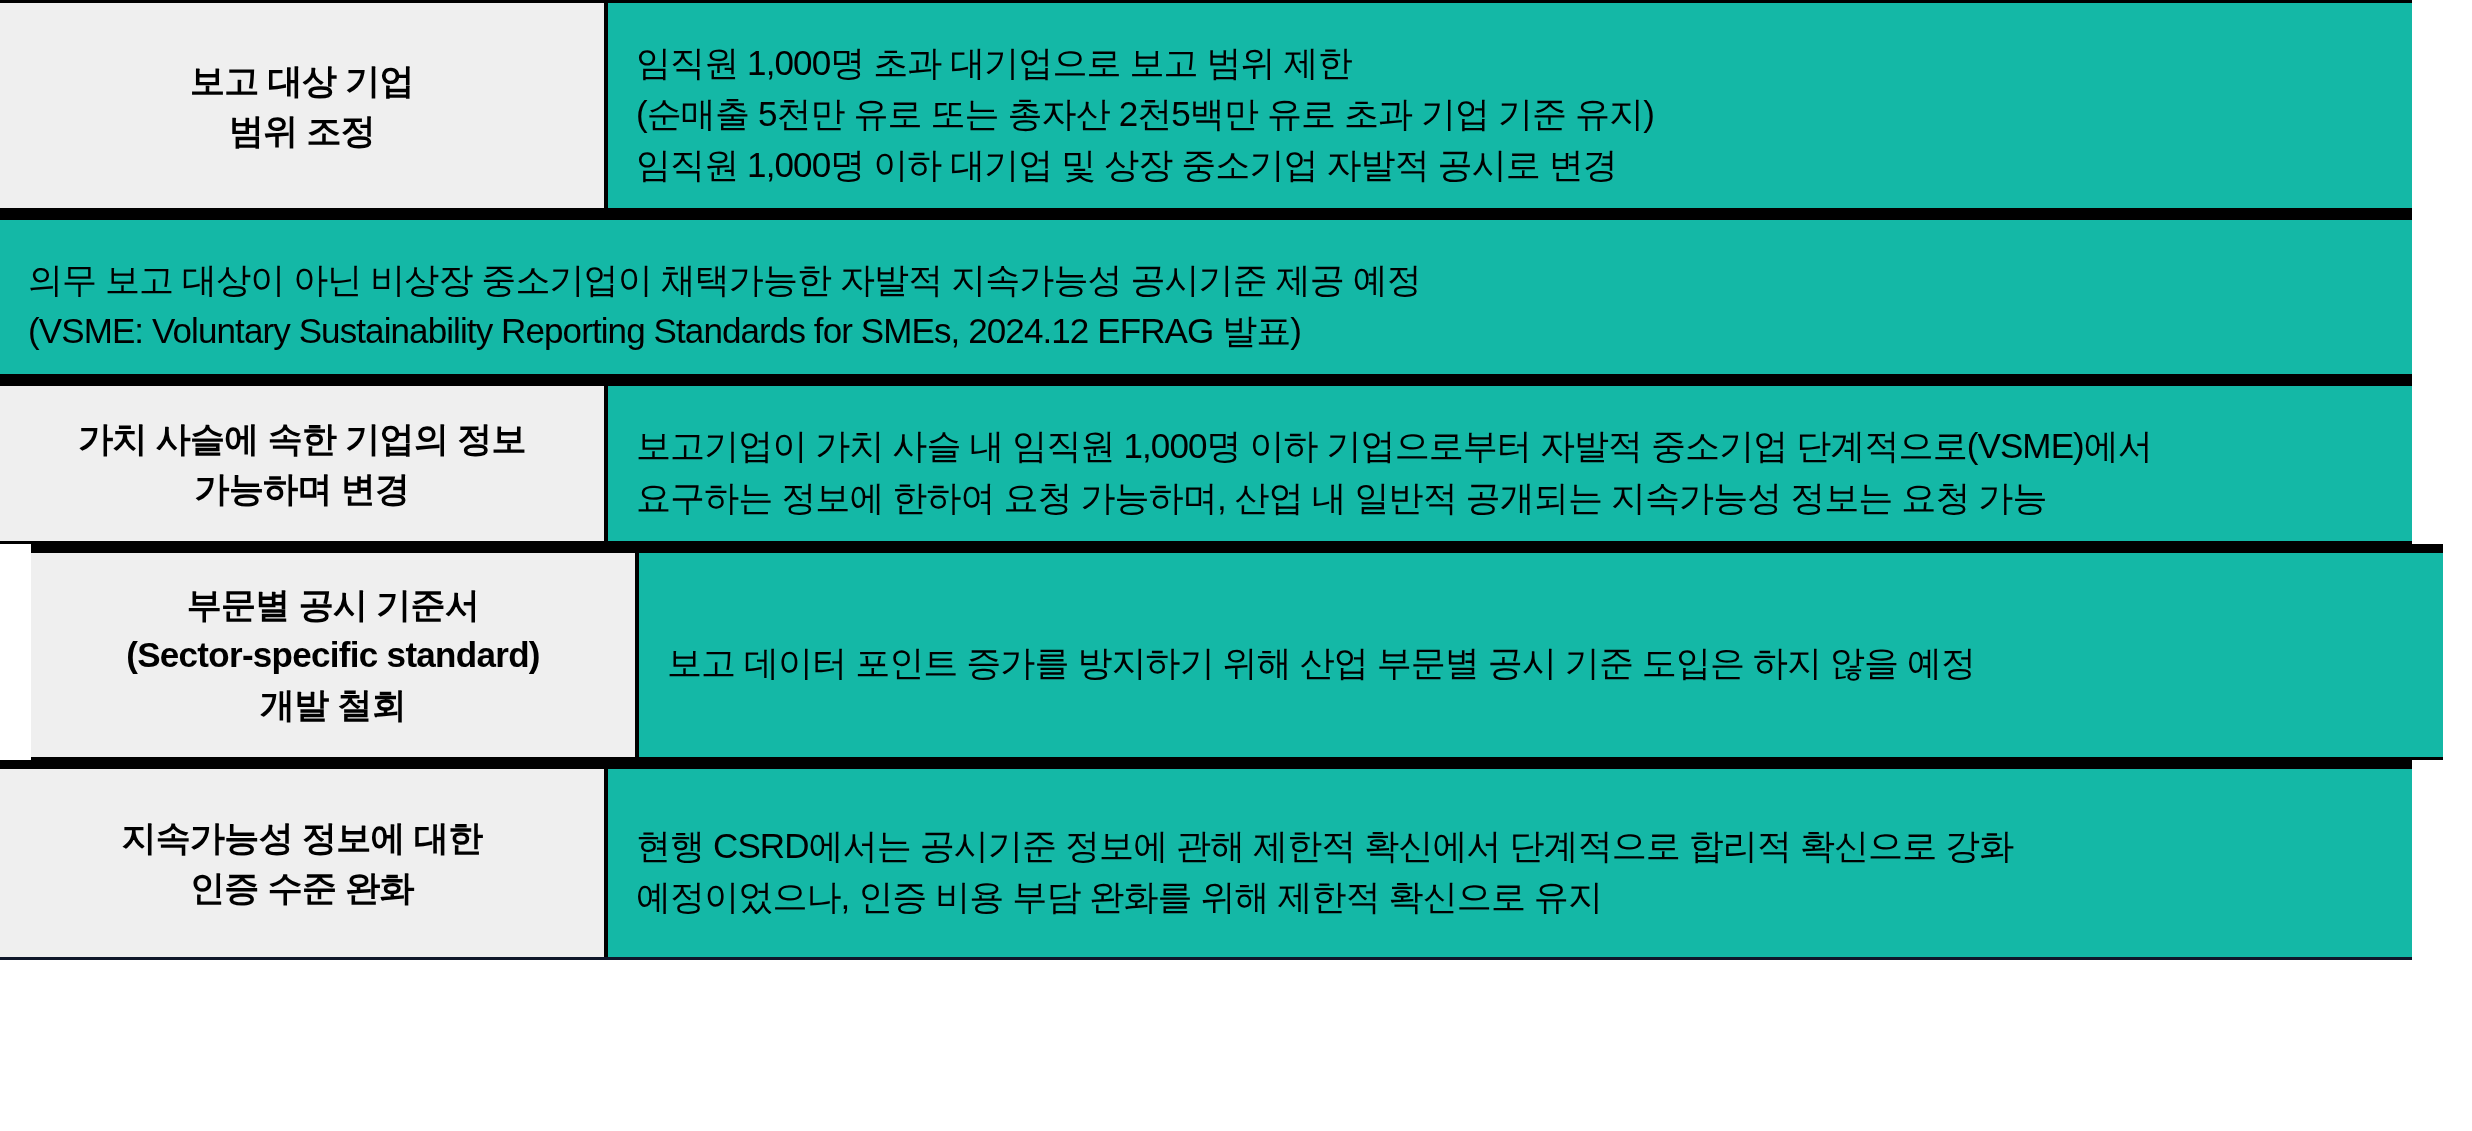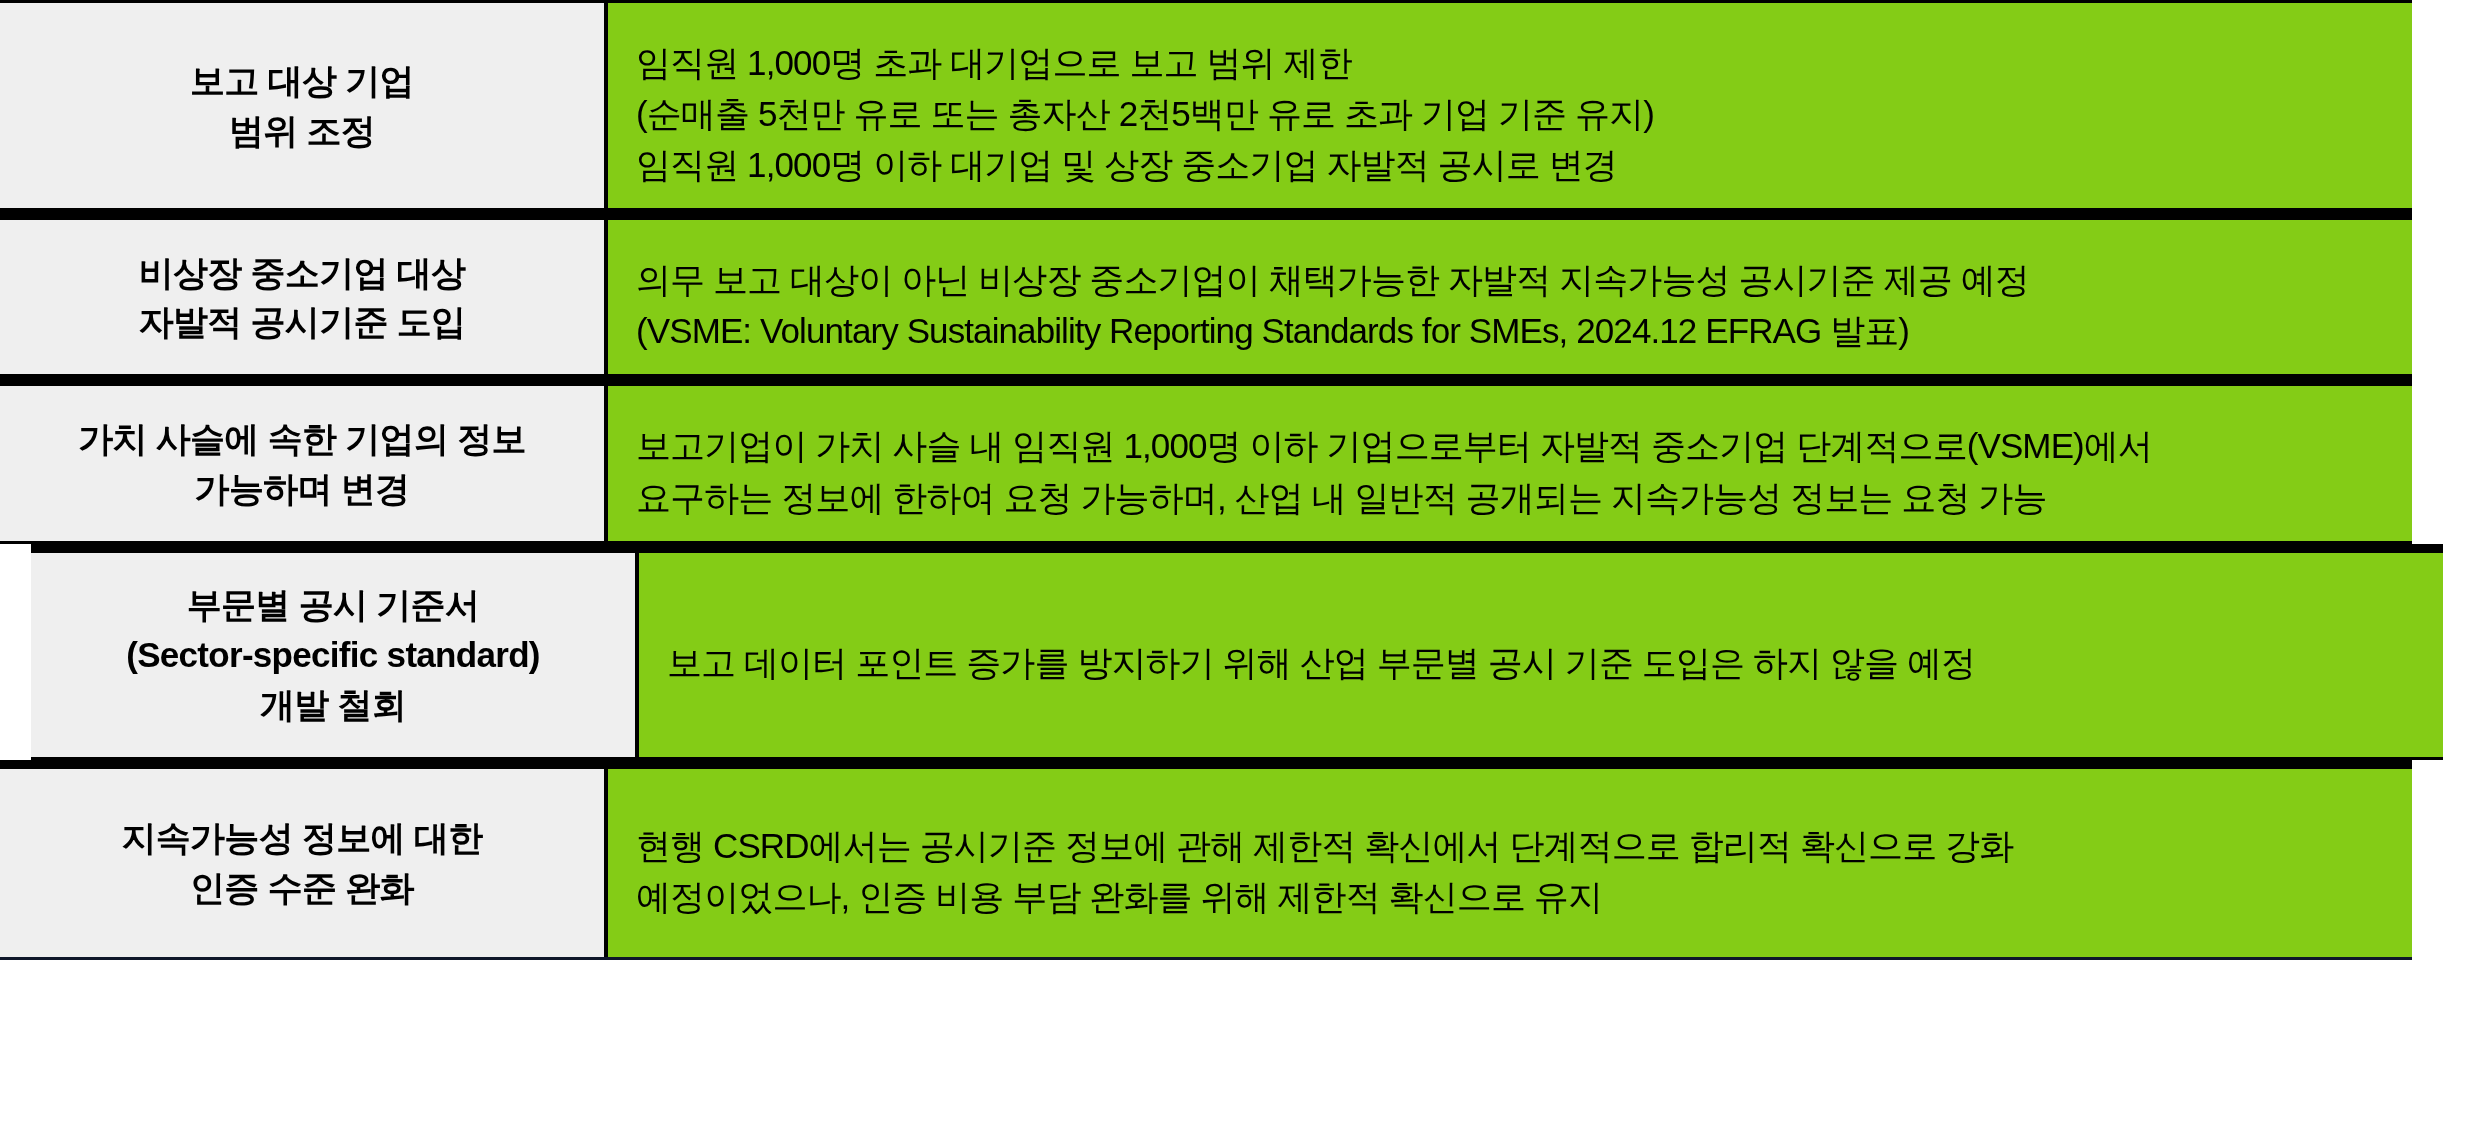--- a/index.html
+++ b/index.html
@@ -60,21 +60,21 @@
     font-weight: bold;
     font-size: 35px;
     line-height: 1.42;
     letter-spacing: -0.7px;
     white-space: pre-line;
   }
 
   .cell-desc {
     flex: 1 1 auto;
     box-sizing: border-box;
-    background: #84cc16;
+    background: #14b8a6;
     display: flex;
     align-items: center;
     padding: 34px 26px 18px 28px;
   }
 
   .cell-desc .desc-text {
     font-size: 35px;
     line-height: 1.46;
     letter-spacing: -0.9px;
     white-space: pre-line;
@@ -98,24 +98,20 @@
 범위 조정</span>
     </div>
     <div class="cell-desc">
       <span class="desc-text">임직원 1,000명 초과 대기업으로 보고 범위 제한
 (순매출 5천만 유로 또는 총자산 2천5백만 유로 초과 기업 기준 유지)
 임직원 1,000명 이하 대기업 및 상장 중소기업 자발적 공시로 변경</span>
     </div>
   </div>
 
   <div class="row row-1">
-    <div class="cell-label">
-      <span class="label-text">비상장 중소기업 대상
-자발적 공시기준 도입</span>
-    </div>
     <div class="cell-desc">
       <span class="desc-text">의무 보고 대상이 아닌 비상장 중소기업이 채택가능한 자발적 지속가능성 공시기준 제공 예정
 (VSME: Voluntary Sustainability Reporting Standards for SMEs, 2024.12 EFRAG 발표)</span>
     </div>
   </div>
 
   <div class="row row-2">
     <div class="cell-label">
       <span class="label-text">가치 사슬에 속한 기업의 정보
 가능하며 변경</span>

